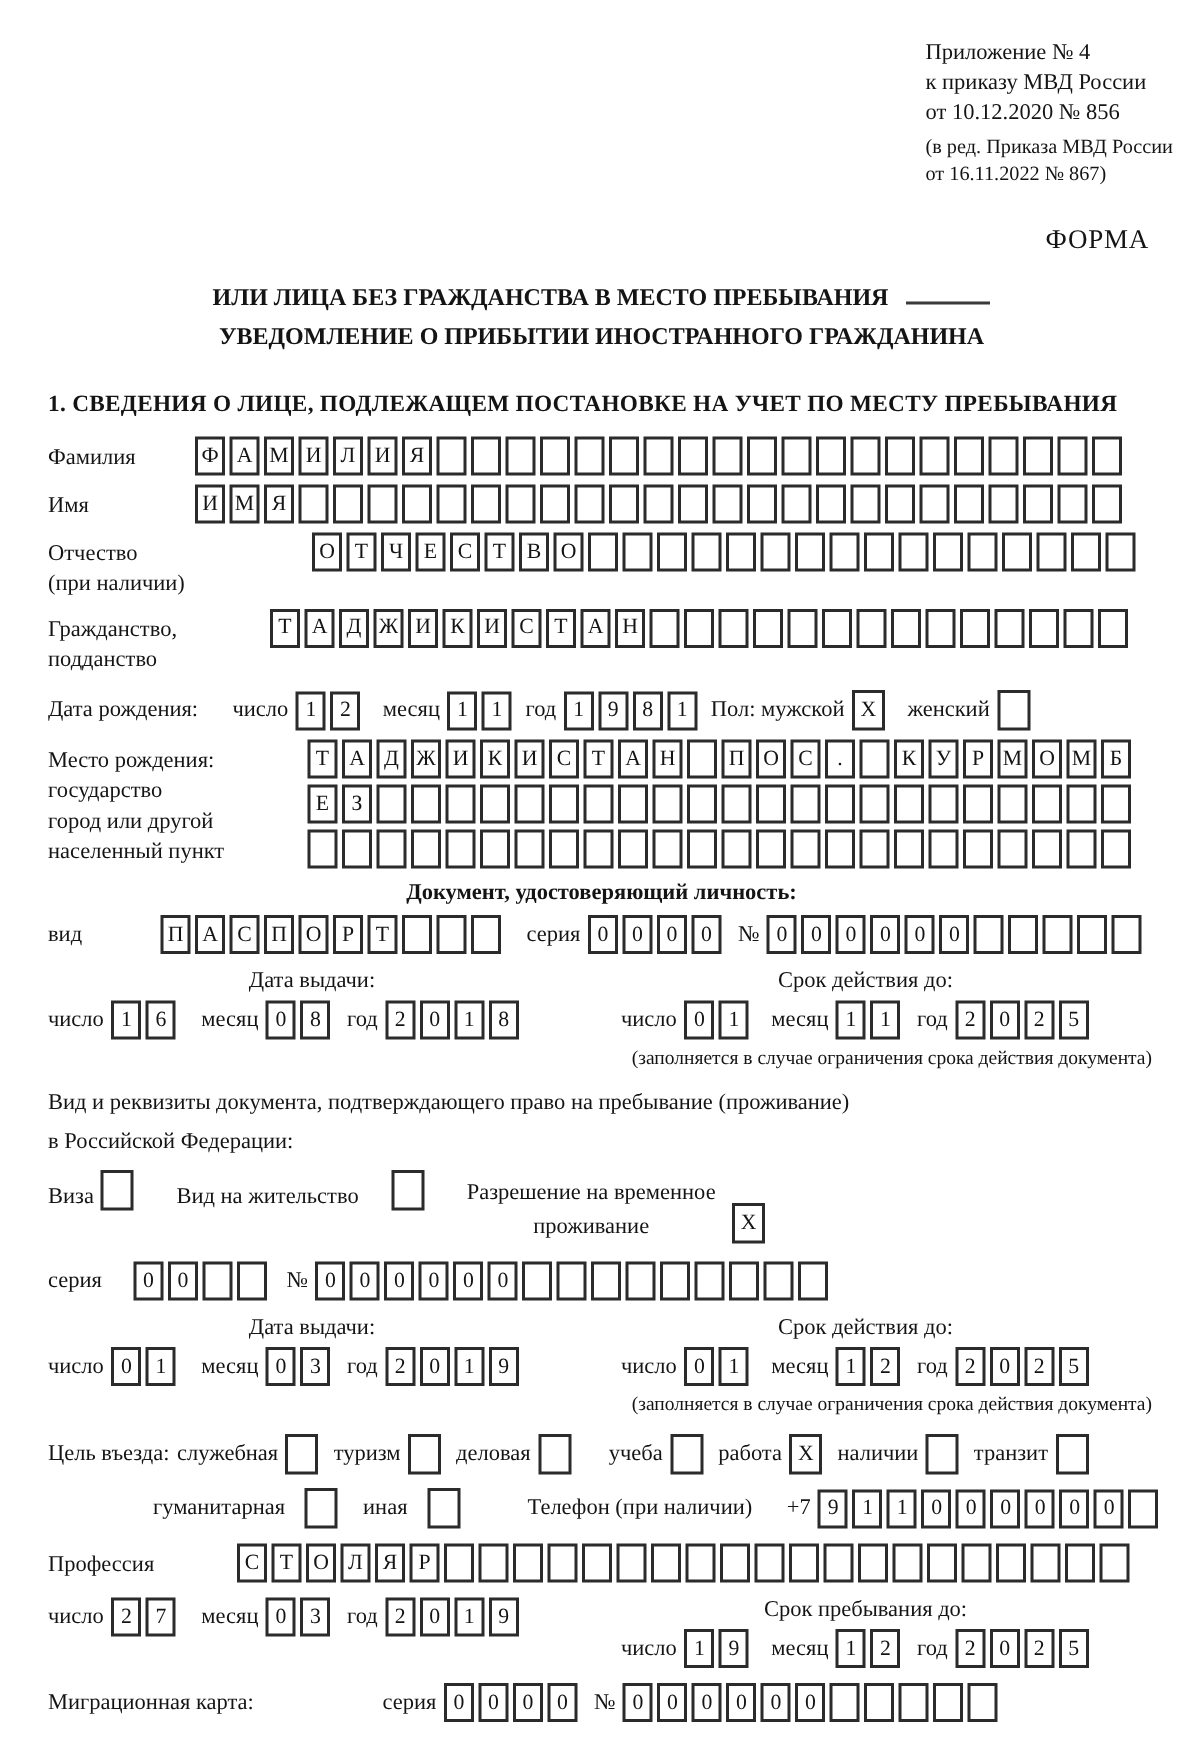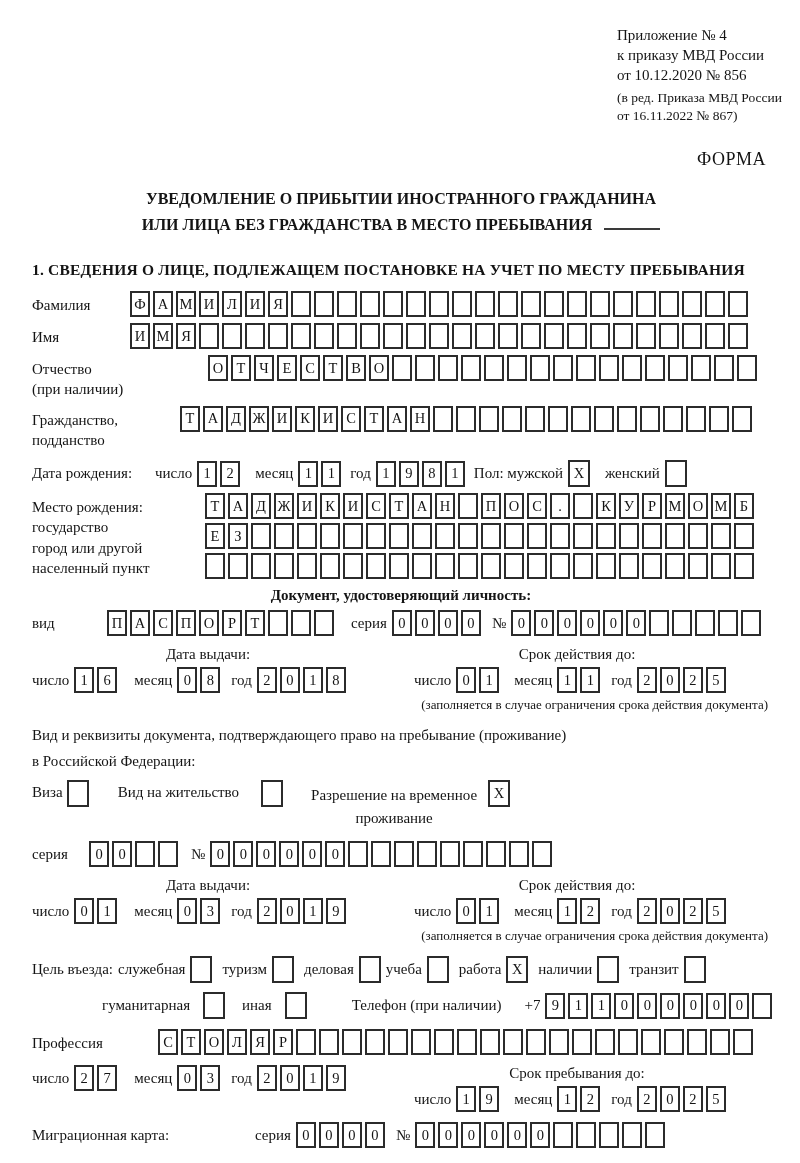--- a/index.html
+++ b/index.html
@@ -27,21 +27,21 @@
   .dlbl { margin-right:5px; white-space:nowrap; }
   .gap { width:12px; flex:none; }
   .dates-row { display:flex; margin-top:10px; }
   .dcol-l { width:352px; flex:none; }
   .dcol-r { flex:1; }
   .dhead { text-align:center; margin-bottom:4px; }
   .note-right { text-align:right; font-size:13px; margin-top:4px; padding-right:2px; }
   .doc-header { text-align:center; font-weight:bold; margin-top:8px; }
   .intro { margin-top:10px; line-height:1.7; }
   .visa-row { display:flex; align-items:flex-start; margin-top:6px; }
-  .visa-opt { display:flex; align-items:flex-start; }
+  .visa-opt { display:flex; align-items:flex-end; }
   .visa-opt .olabel { padding-top:4px; }
   .center-box { text-align:center; line-height:1.5; }
   .purpose-row { display:flex; align-items:center; margin-top:12px; white-space:nowrap; }
   .opt { display:flex; align-items:center; }
   .opt .olabel { margin-right:5px; }
   .spacer60 { width:60px; flex:none; }
 </style>
 </head>
 <body>
 
@@ -52,22 +52,22 @@
     <div>к приказу МВД России</div>
     <div>от 10.12.2020 № 856</div>
   </div>
   <div class="edition">
     <div>(в ред. Приказа МВД России</div>
     <div>от 16.11.2022 № 867)</div>
   </div>
   <div class="forma">ФОРМА</div>
 
   <div class="title">
+    <div><span>ИЛИ ЛИЦА БЕЗ ГРАЖДАНСТВА В МЕСТО ПРЕБЫВАНИЯ</span><span class="blank-line"></span></div>
     <div>УВЕДОМЛЕНИЕ О ПРИБЫТИИ ИНОСТРАННОГО ГРАЖДАНИНА</div>
-    <div><span>ИЛИ ЛИЦА БЕЗ ГРАЖДАНСТВА В МЕСТО ПРЕБЫВАНИЯ</span><span class="blank-line"></span></div>
   </div>
 
   <div class="section-title">1. СВЕДЕНИЯ О ЛИЦЕ, ПОДЛЕЖАЩЕМ ПОСТАНОВКЕ НА УЧЕТ ПО МЕСТУ ПРЕБЫВАНИЯ</div>
 
   <div class="row">
     <span class="lbl" style="width:98px">Фамилия</span>
     <span class="cells">
         <span class="cell">Ф</span>
         <span class="cell">А</span>
         <span class="cell">М</span>
@@ -500,21 +500,21 @@
       <span class="cell cb"></span>
     </span>
     <span class="opt" style="margin-left:7px">
       <span class="olabel">туризм</span>
       <span class="cell cb"></span>
     </span>
     <span class="opt" style="margin-left:7px">
       <span class="olabel">деловая</span>
       <span class="cell cb"></span>
     </span>
-    <span class="opt" style="margin-left:2px">
+    <span class="opt" style="margin-left:22px">
       <span class="olabel">учеба</span>
       <span class="cell cb"></span>
     </span>
     <span class="opt" style="margin-left:7px">
       <span class="olabel">работа</span>
       <span class="cell cb">X</span>
     </span>
     <span class="opt" style="margin-left:7px">
       <span class="olabel">наличии</span>
       <span class="cell cb"></span>

